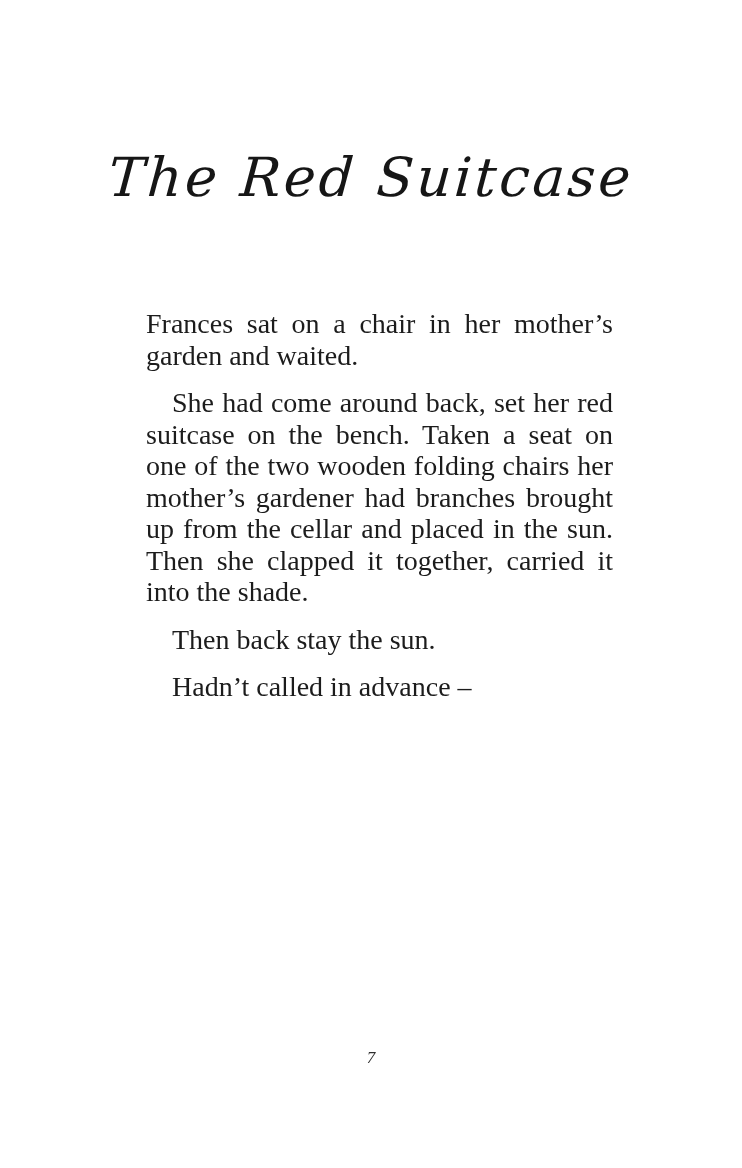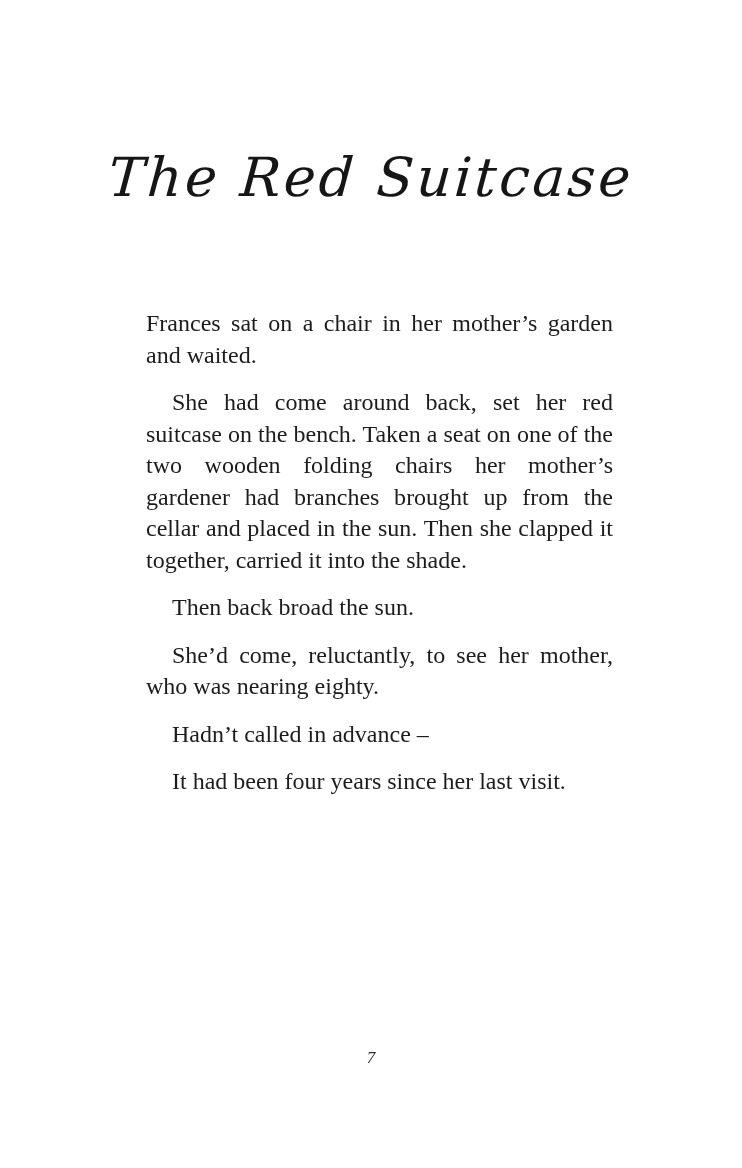--- a/index.html
+++ b/index.html
@@ -32,21 +32,21 @@
     letter-spacing: 3px;
     color: #161616;
     transform: skewX(-4deg);
   }
   .body-text {
     position: absolute;
     top: 308px;
     left: 146px;
     width: 467px;
     font-family: "Liberation Serif", serif;
-    font-size: 24px;
+    font-size: 28px;
     line-height: 31.5px;
     color: #1c1c1c;
     text-align: justify;
     text-justify: inter-word;
   }
   .paragraph {
     margin: 0 0 16px 0;
     text-indent: 26px;
   }
   .paragraph:first-child {
@@ -66,20 +66,18 @@
 </style>
 </head>
 <body>
 
 <div class="page">
   <h1 class="chapter-title">The Red Suitcase</h1>
 
   <div class="body-text">
       <p class="paragraph">Frances sat on a chair in her mother’s garden and waited.</p>
       <p class="paragraph">She had come around back, set her red suitcase on the bench. Taken a seat on one of the two wooden folding chairs her mother’s gardener had branches brought up from the cellar and placed in the sun. Then she clapped it together, carried it into the shade.</p>
-      <p class="paragraph">Then back broad the sun.</p>
-      <p class="paragraph">She’d come, reluctantly, to see her mother, who was nearing eighty.</p>
+      <p class="paragraph">Then back stay the sun.</p>
       <p class="paragraph">Hadn’t called in advance –</p>
-      <p class="paragraph">It had been four years since her last visit.</p>
     </div>
 
   <div class="page-number">7</div>
 </div>
 
 </body></html>

